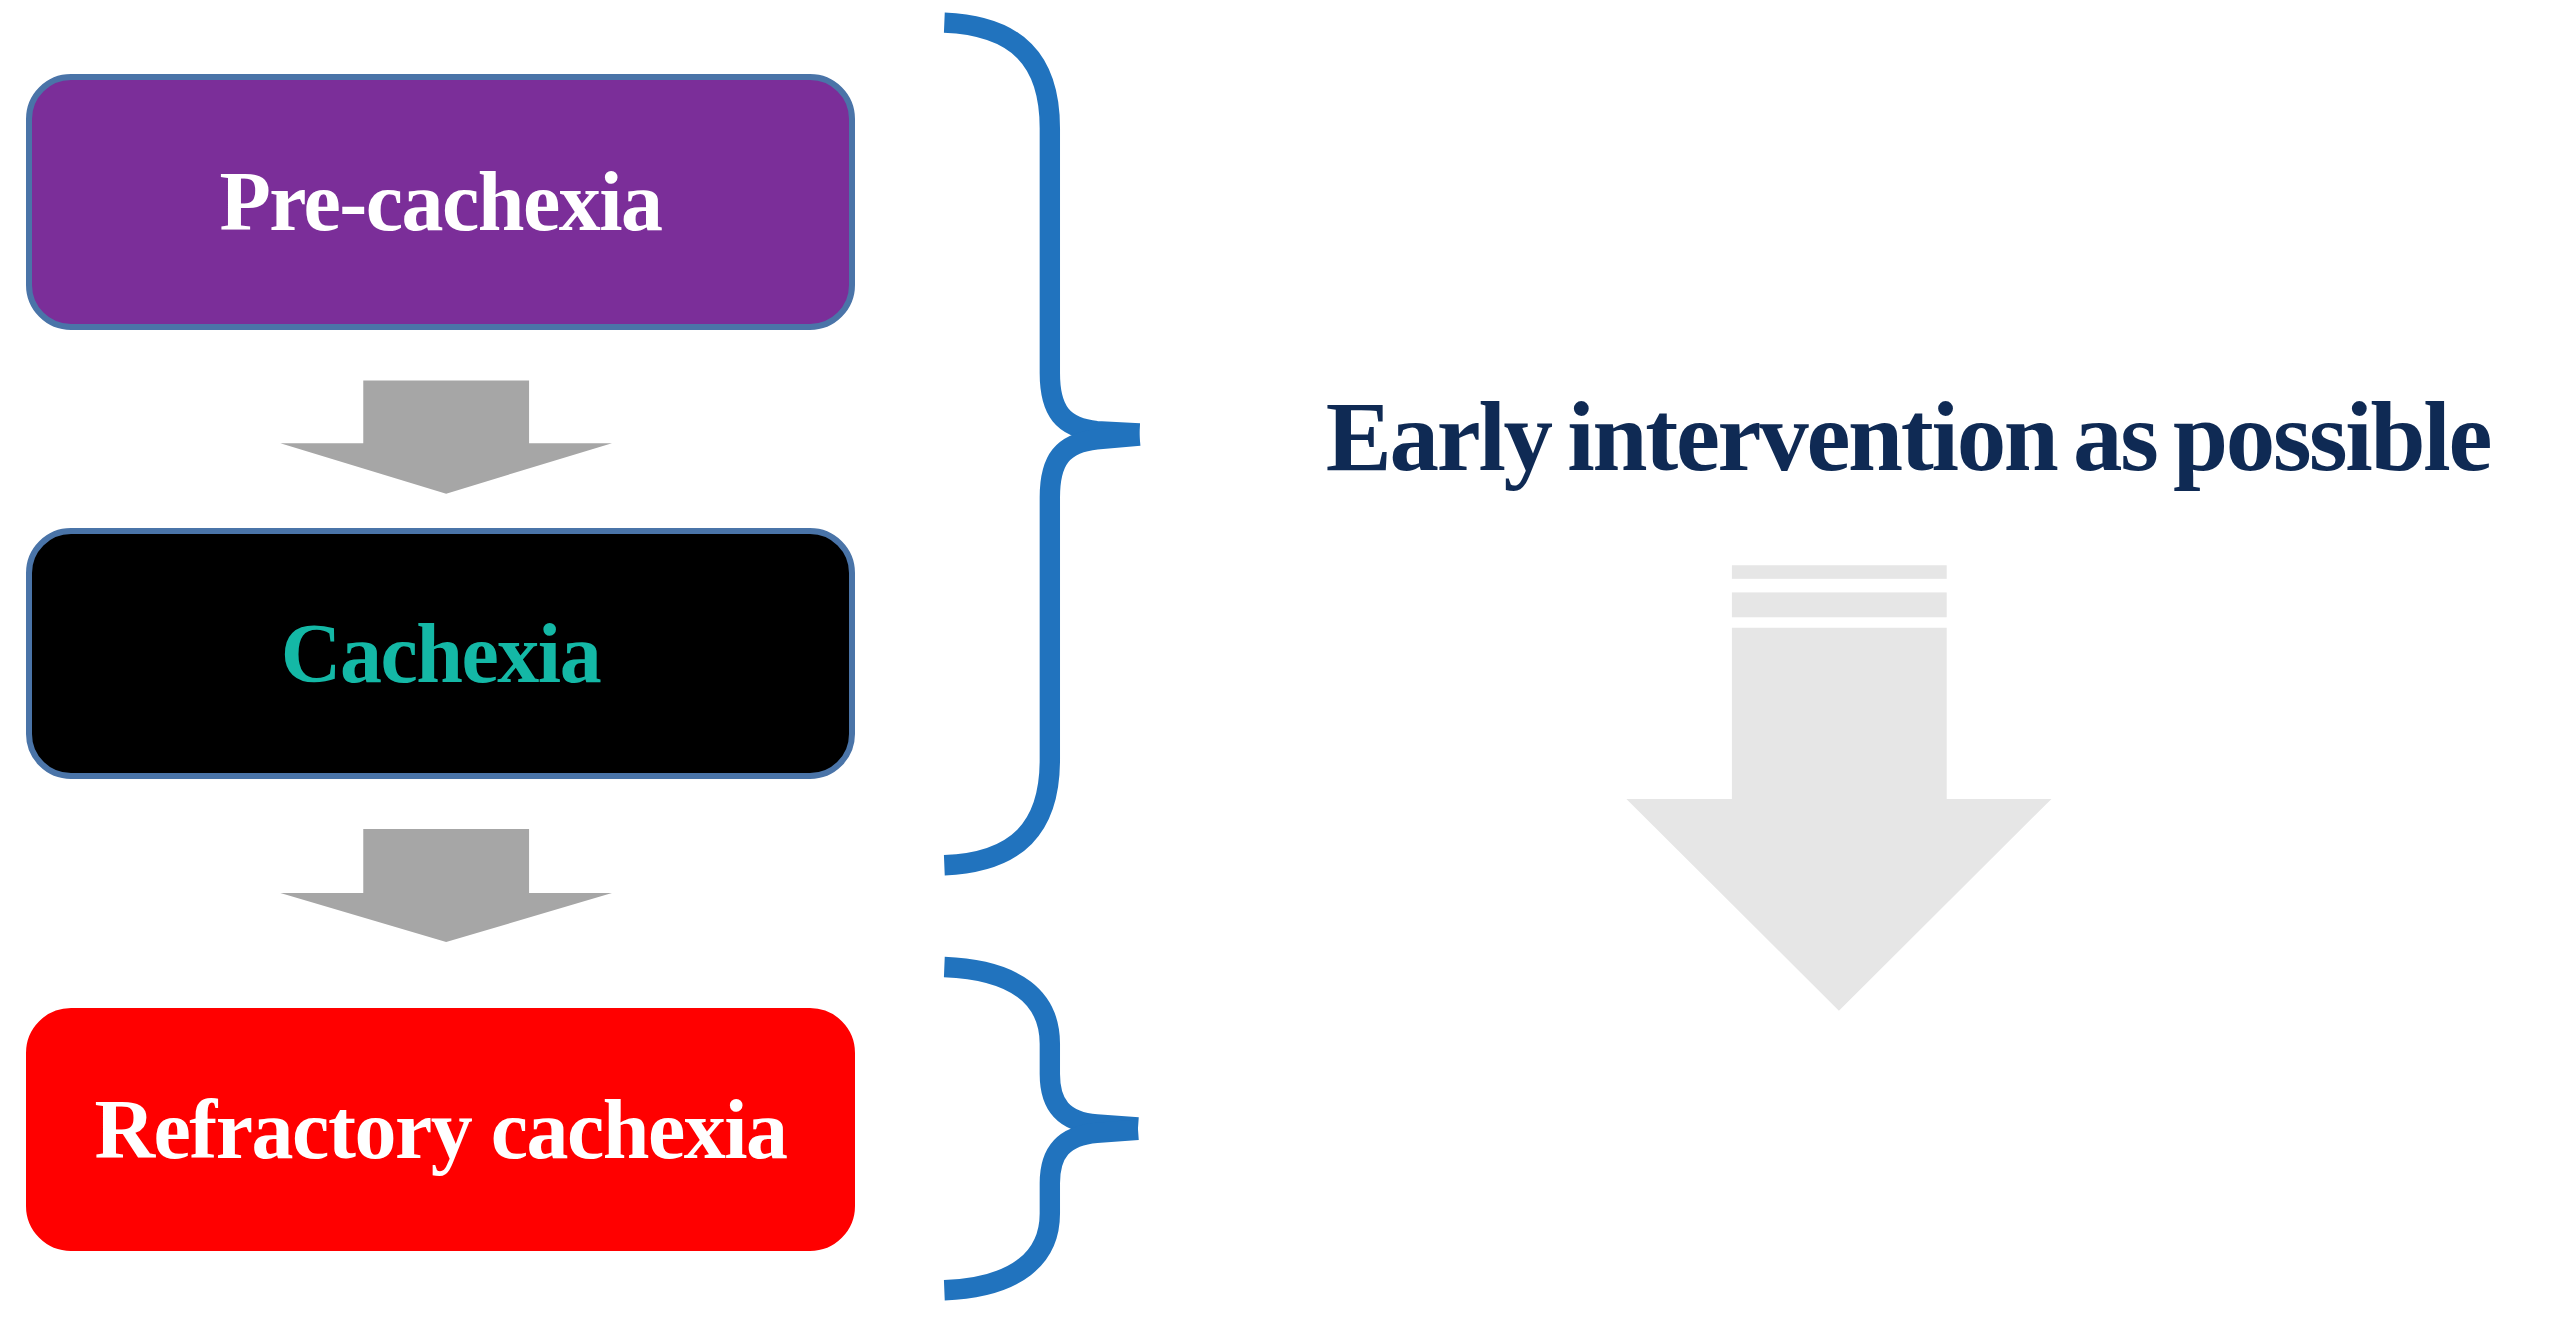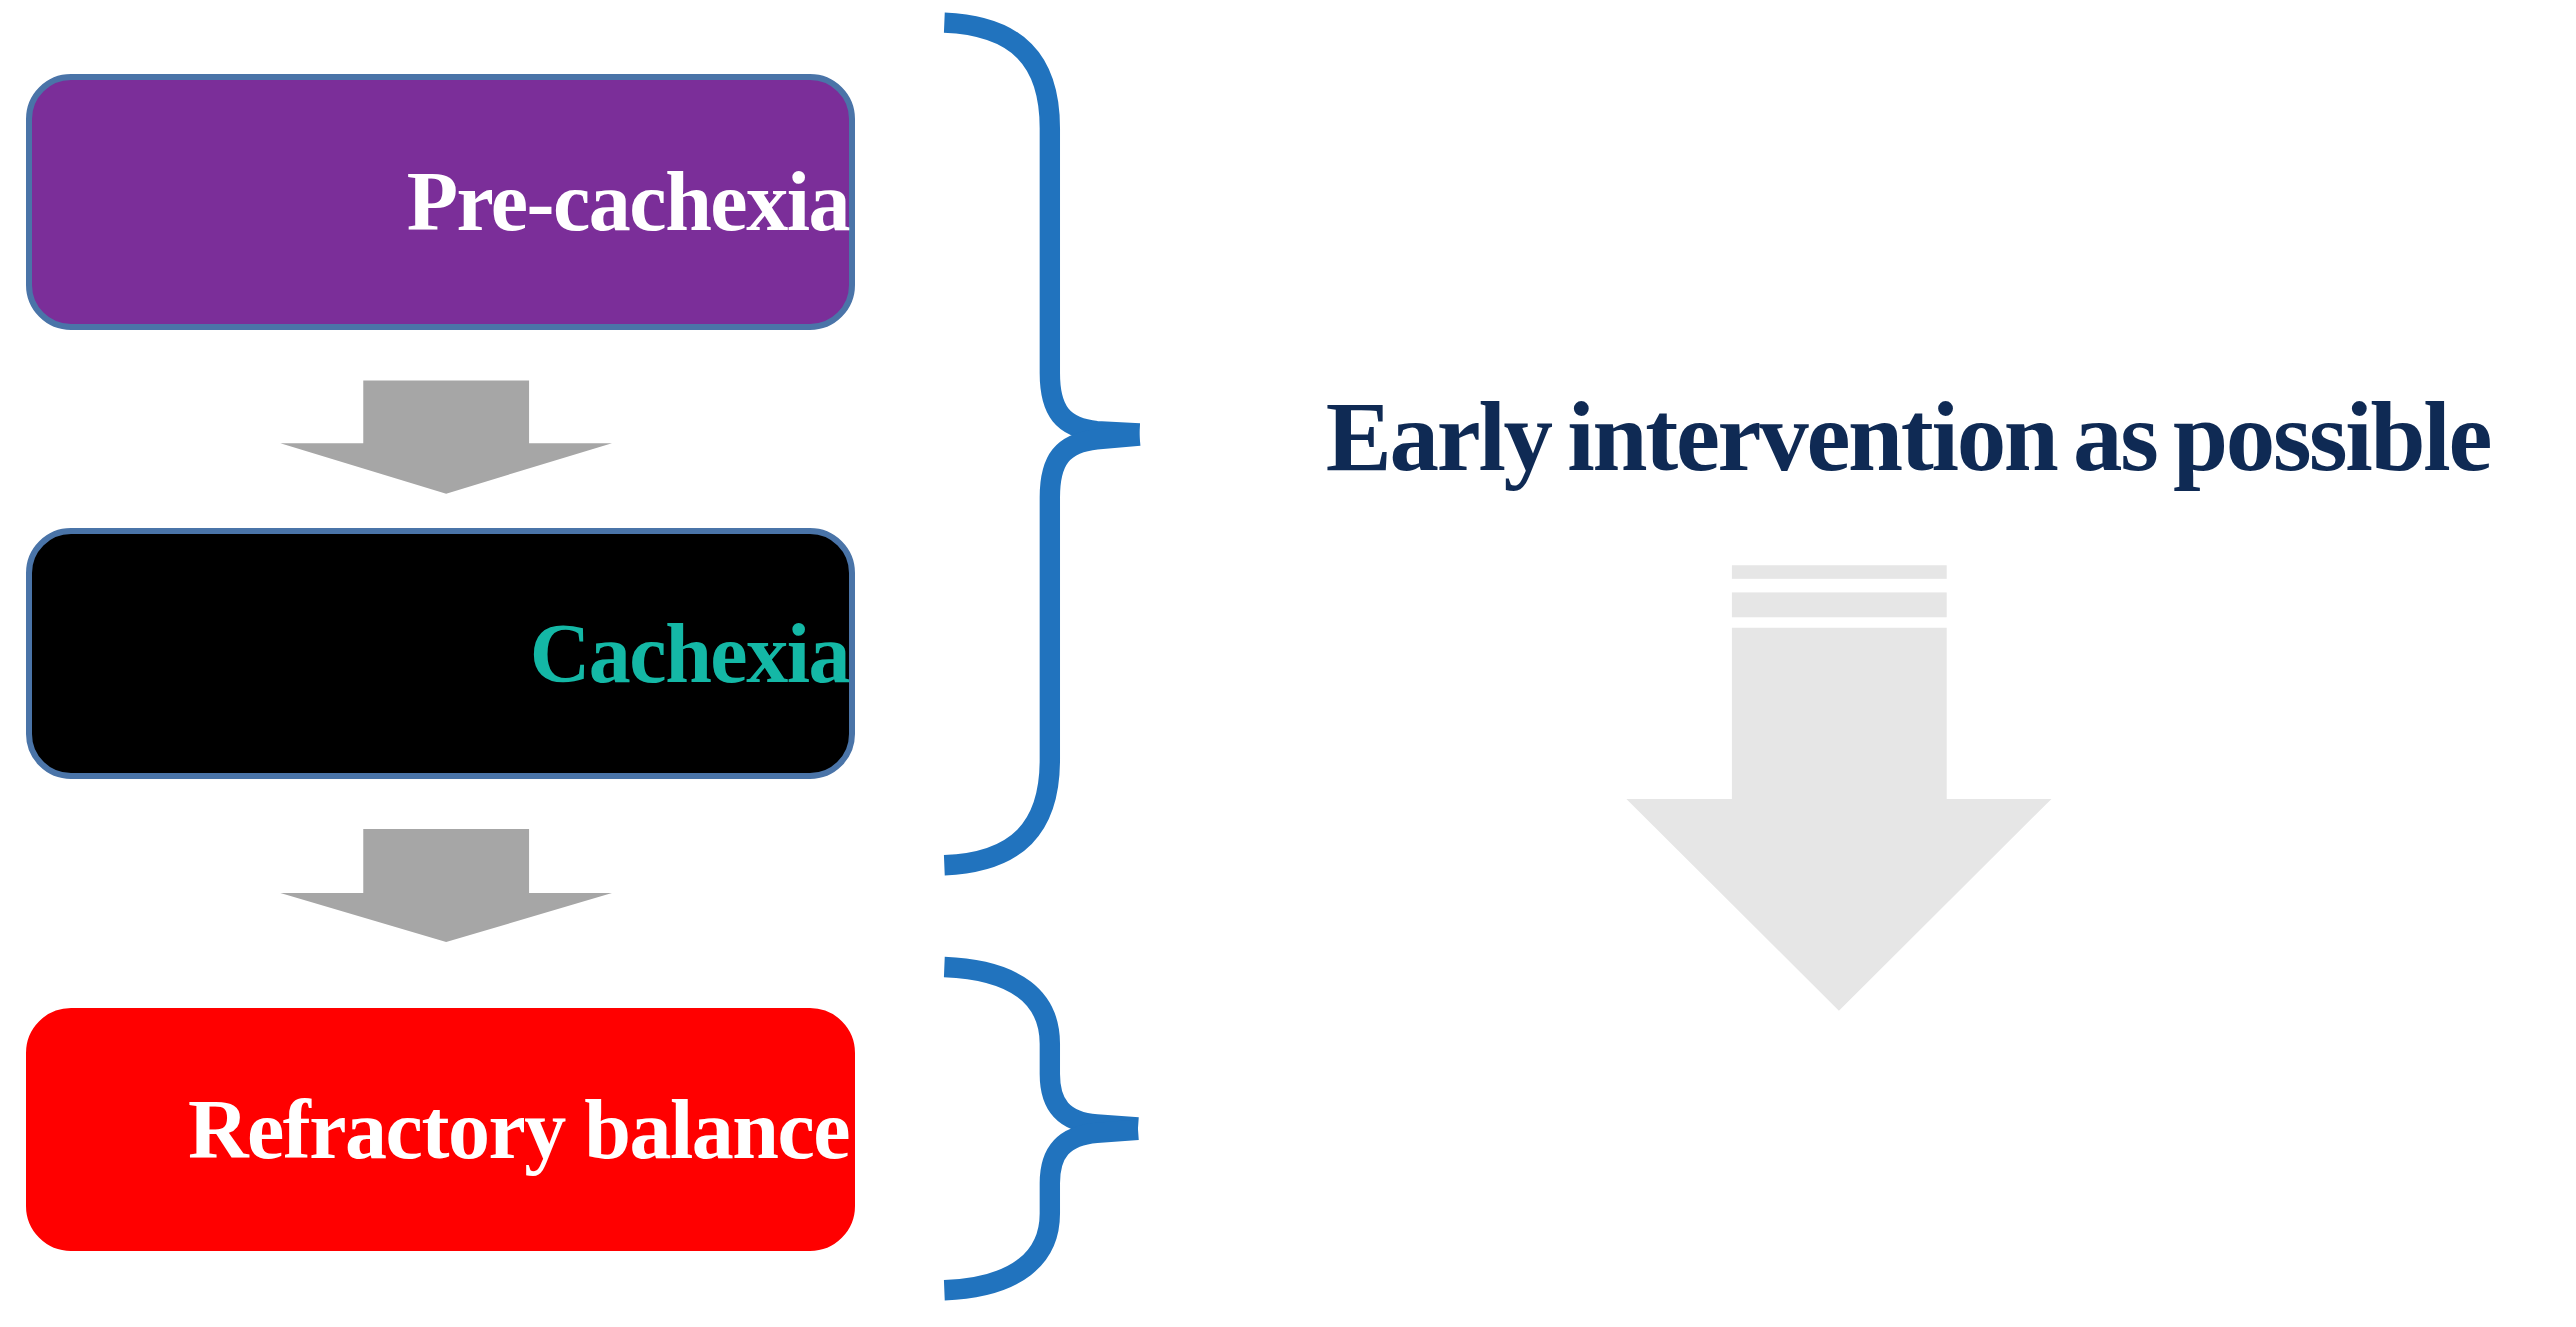--- a/index.html
+++ b/index.html
@@ -19,21 +19,21 @@
   }
   .stage-box {
     position: absolute;
     left: 26px;
     width: 829px;
     border: 6px solid;
     border-radius: 45px;
     box-sizing: border-box;
     display: flex;
     align-items: center;
-    justify-content: flex-end;
+    justify-content: center;
   }
   .stage-box.pre        { top: 74px;   height: 256px; }
   .stage-box.cachexia   { top: 528px;  height: 251px; }
   .stage-box.refractory { top: 1008px; height: 243px; }
   .stage-label {
     font-weight: 700;
     font-size: 84px;
     letter-spacing: -1.5px;
     white-space: nowrap;
     line-height: 1;
@@ -67,21 +67,21 @@
 
   <div class="stage-box pre" style="background-color: rgb(123, 46, 153); border-color: rgb(74, 116, 168);">
     <span class="stage-label" style="color: rgb(255, 255, 255);">Pre-cachexia</span>
   </div>
 
   <div class="stage-box cachexia" style="background-color: rgb(0, 0, 0); border-color: rgb(74, 116, 168);">
     <span class="stage-label" style="color: #14b8a6;">Cachexia</span>
   </div>
 
   <div class="stage-box refractory" style="background-color: rgb(255, 0, 0); border-color: rgb(255, 0, 0);">
-    <span class="stage-label" style="color: rgb(255, 255, 255);">Refractory balance</span>
+    <span class="stage-label" style="color: rgb(255, 255, 255);">Refractory cachexia</span>
   </div>
 
   <svg class="overlay" viewBox="0 0 3418 1762">
 
     <polygon points="482,505 702,505 702,588 812,588 592,655 372,588 482,588" style="fill: rgb(166, 166, 166);"></polygon>
 
     <polygon points="482,1100 702,1100 702,1185 812,1185 592,1250 372,1185 482,1185" style="fill: rgb(166, 166, 166);"></polygon>
 
     <g>
       <path d="M1253,30 C1350,34 1393,80 1393,170 L1393,495 C1393,545 1410,567 1455,572 L1512,575" fill="none" stroke-width="27" stroke-linecap="butt" style="stroke: rgb(33, 115, 190);"></path>

